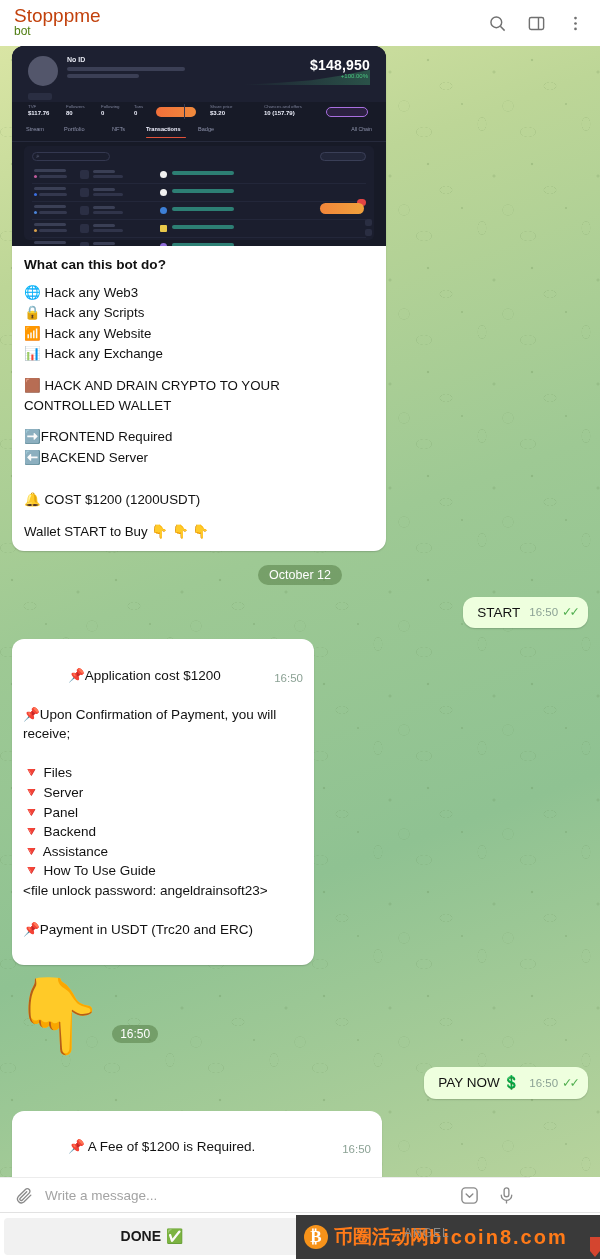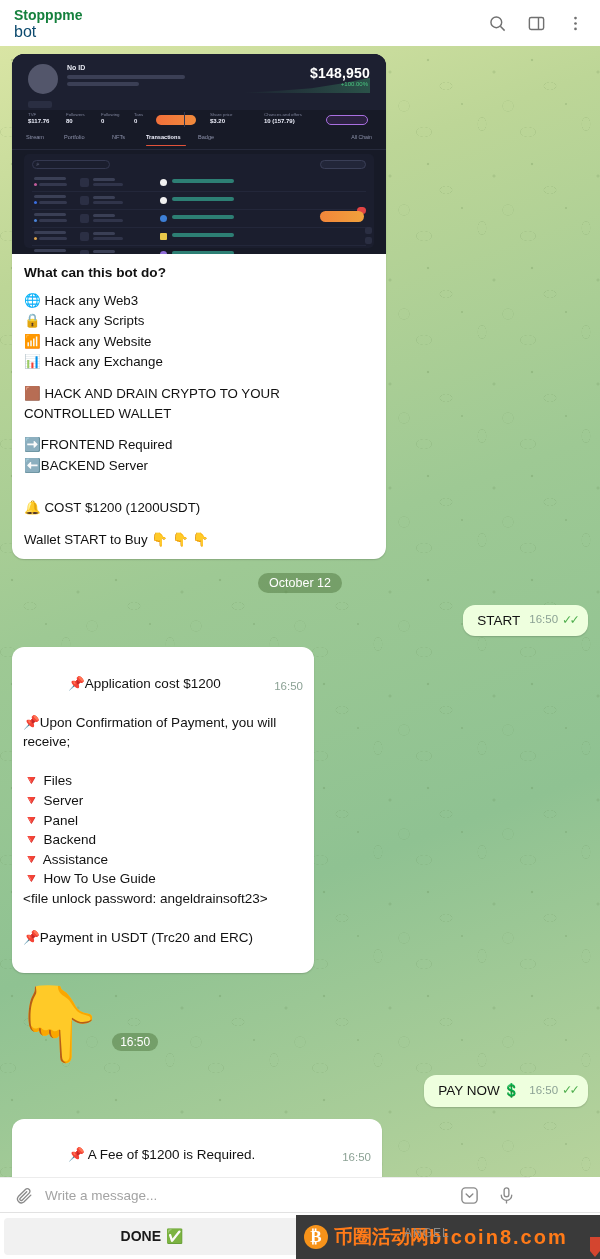--- a/index.html
+++ b/index.html
@@ -11,22 +11,22 @@
   }
   #app { position: relative; width: 600px; height: 1259px; overflow: hidden; }
 
   
   .header {
     position: absolute; top: 0; left: 0; width: 600px; height: 46px;
     background: #ffffff; display: flex; align-items: center;
     padding: 0 14px; z-index: 30;
   }
   .header-titles { display: flex; flex-direction: column; justify-content: center; flex: 1; }
-  .chat-title { font-size: 14px; font-weight: bold; color: #15803d; line-height: 17px; }
-  .chat-sub { font-size: 16px; color: #0c4a6e; line-height: 15px; }
+  .chat-title { font-size: 19px; font-weight: normal; color: #c2410c; line-height: 17px; }
+  .chat-sub { font-size: 12px; color: #4d7c0f; line-height: 15px; }
   .header-actions { display: flex; align-items: center; gap: 17px; }
   .hicon { width: 22px; height: 22px; display: flex; align-items: center; justify-content: center; cursor: pointer; }
   .hicon svg { display: block; }
 
   
   .chat {
     position: absolute; top: 46px; left: 0; width: 600px; height: 1131px;
     overflow: hidden;
     background:
       linear-gradient(160deg, #d9e5a4 0%, #bdd697 18%, #9ec994 45%, #8fc292 70%, #b7d39c 100%);
@@ -135,21 +135,21 @@
 
   
   .sticker-row { display: flex; align-items: flex-end; padding: 0 12px; gap: 8px; }
   .sticker { font-size: 74px; line-height: 1; user-select: none; }
   .sticker-time {
     background: rgba(85,125,70,.55); color: #fff; font-size: 12px;
     padding: 2px 8px; border-radius: 10px; margin-bottom: 10px;
   }
 
   
-  .bubble-line { display: flex; align-items: flex-start; gap: 9px; padding: 6px 11px 6px 12px; }
+  .bubble-line { display: flex; align-items: center; gap: 9px; padding: 6px 11px 6px 12px; }
   .bubble-line .txt { font-size: 13.5px; color: #121212; }
   .bubble-line.out { padding: 6px 11px 6px 14px; }
 
   
   .composer {
     position: absolute; bottom: 47px; left: 0; width: 530px; height: 35px;
     background: #ffffff; display: flex; align-items: center; padding: 0 13px; z-index: 30;
     border-top: 1px solid #ececec;
   }
   .clip { width: 22px; height: 22px; display: flex; align-items: center; justify-content: center; cursor: pointer; }
@@ -223,21 +223,21 @@
             <circle cx="12" cy="18.8" r="1.7"></circle>
         </svg>
       </div>
     </div>
   </div>
 
   <div class="chat">
     <div class="chat-doodles"></div>
     <div class="chat-inner">
 
-      <div class="row in" style="padding-top:8px;">
+      <div class="row in" style="padding-top:0;">
         <div class="media-bubble">
 
           <div class="media-img">
             <div class="dash">
               <div class="dash-top"></div>
               <div class="dash-avatar"></div>
               <div class="dash-noid">No ID</div>
               <div class="dash-line dash-l1"></div>
               <div class="dash-line dash-l2"></div>
               <div class="dash-spark"></div>

